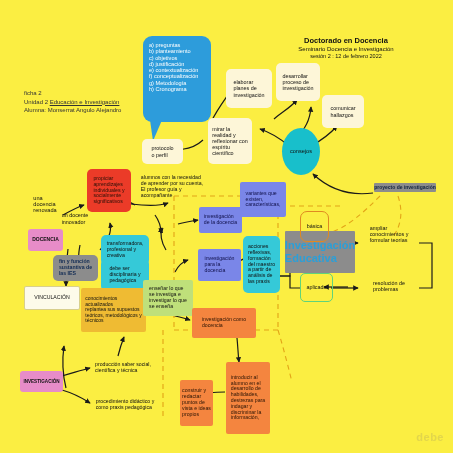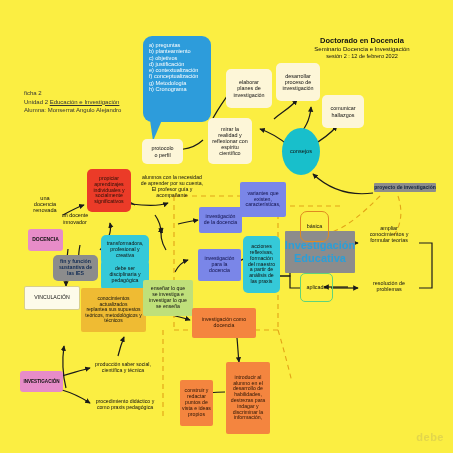--- a/index.html
+++ b/index.html
@@ -5,21 +5,21 @@
   html,body{margin:0;padding:0;}
   body{
     width:453px;height:453px;
     background:#FBEE42;
     font-family:"Liberation Sans", sans-serif;
     overflow:hidden;
     position:relative;
   }
   #board{position:absolute;inset:0;width:453px;height:453px;}
   svg.links{position:absolute;left:0;top:0;width:453px;height:453px;pointer-events:none;}
-  .node{position:absolute;box-sizing:border-box;display:flex;align-items:center;justify-content:center;text-align:center;line-height:1.12;color:#111;}
+  .node{position:absolute;box-sizing:border-box;display:flex;align-items:center;justify-content:center;text-align:left;line-height:1.12;color:#111;}
   .hdr{position:absolute;text-align:center;color:#111;}
   .meta{position:absolute;color:#333;text-align:left;line-height:1.45;}
   .meta .u{text-decoration:underline;}
   
   .c-blue-bubble{background:#2D9CDB;color:#fff;border-radius:9px;text-align:left;justify-content:flex-start;align-items:flex-start;}
   .c-cream{background:#FDF6D8;border-radius:5px;}
   .c-teal-ellipse{background:#18BFCB;border-radius:50%;}
   .c-red{background:#EB3B28;border-radius:5px;color:#2a1008;}
   .c-cyan{background:#35C9D8;border-radius:5px;}
   .c-pink{background:#E78CC8;border-radius:3px;}
@@ -94,21 +94,21 @@
       <path d="M174,330 L278,330"></path>
       <path d="M174,196 L278,196"></path>
       <path d="M290,206 L340,206"></path>
       <path d="M398,196 C 404,214 400,228 392,238"></path>
       <path d="M380,196 C 362,214 348,226 332,232"></path>
       <path d="M163,330 L163,418"></path>
       <path d="M278,330 C 284,350 288,366 292,382"></path>
     </g>
   </svg>
 
-  <div class="hdr" style="left:300px;top:36px;width:124px;">
+  <div class="hdr" style="left:284px;top:36px;width:124px;">
     <div style="font-size:7.5px;font-weight:bold;">Doctorado en Docencia</div>
     <div style="font-size:6px;margin-top:1px;">Seminario Docencia e Investigación</div>
     <div style="font-size:5.5px;margin-top:1px;">sesión 2 : 12 de febrero 2022</div>
   </div>
 
   <div class="meta" style="left:24px;top:89px;width:140px;font-size:6px;">
     <div>ficha 2</div>
     <div>
       <span>Unidad 2 </span><span class="u">Educación e Investigación</span>
     </div>

